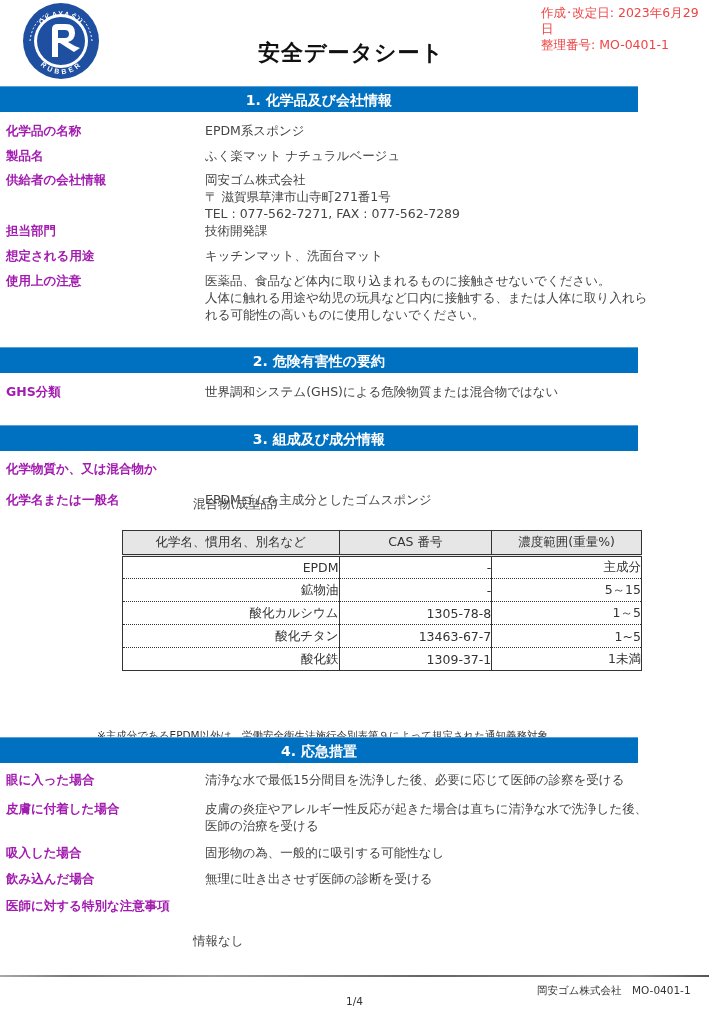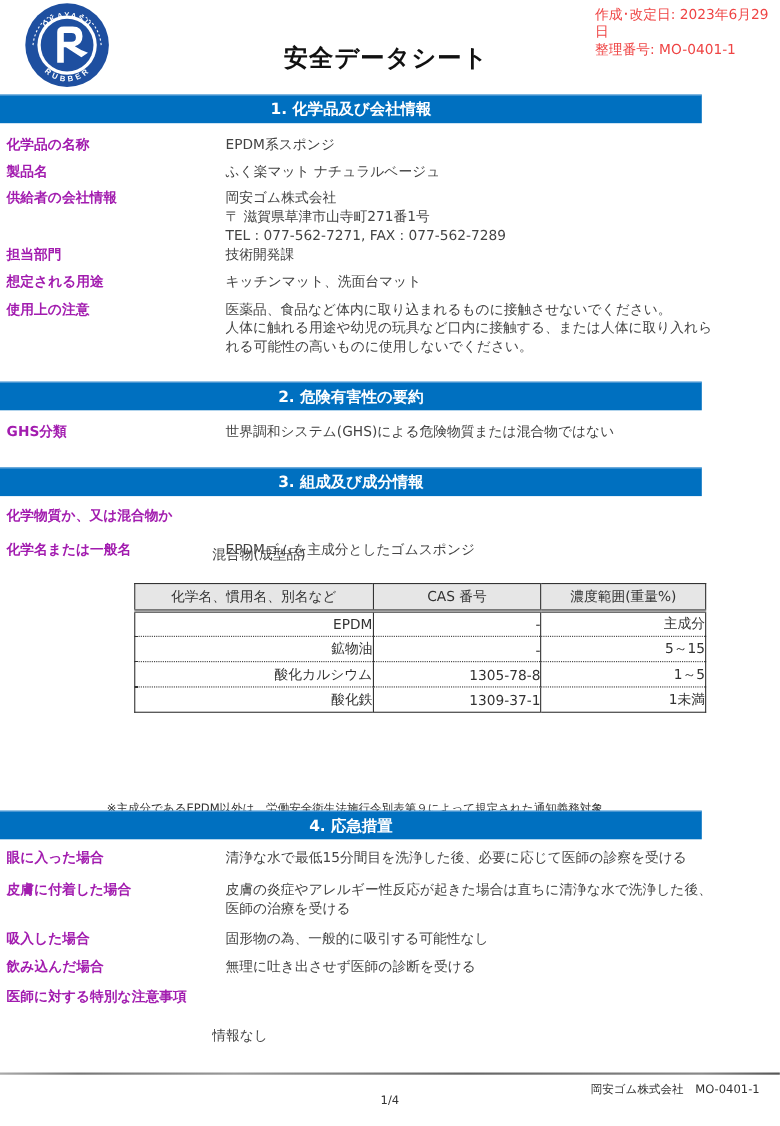--- a/index.html
+++ b/index.html
@@ -232,20 +232,25 @@
       <td>鉱物油</td>
       <td>-</td>
       <td>5～15</td>
     </tr>
     <tr>
       <td>酸化カルシウム</td>
       <td>1305-78-8</td>
       <td>1～5</td>
     </tr>
     <tr>
+      <td>酸化チタン</td>
+      <td>13463-67-7</td>
+      <td>1~5</td>
+    </tr>
+    <tr>
       <td>酸化鉄</td>
       <td>1309-37-1</td>
       <td>1未満</td>
     </tr>
   </tbody>
 </table>
 
 <div class="note">※主成分であるEPDM以外は、労働安全衛生法施行令別表第９によって規定された通知義務対象
 物質のみ表記しています。また、正確な組成の百分率は企業秘密として公表していません。</div>
 

